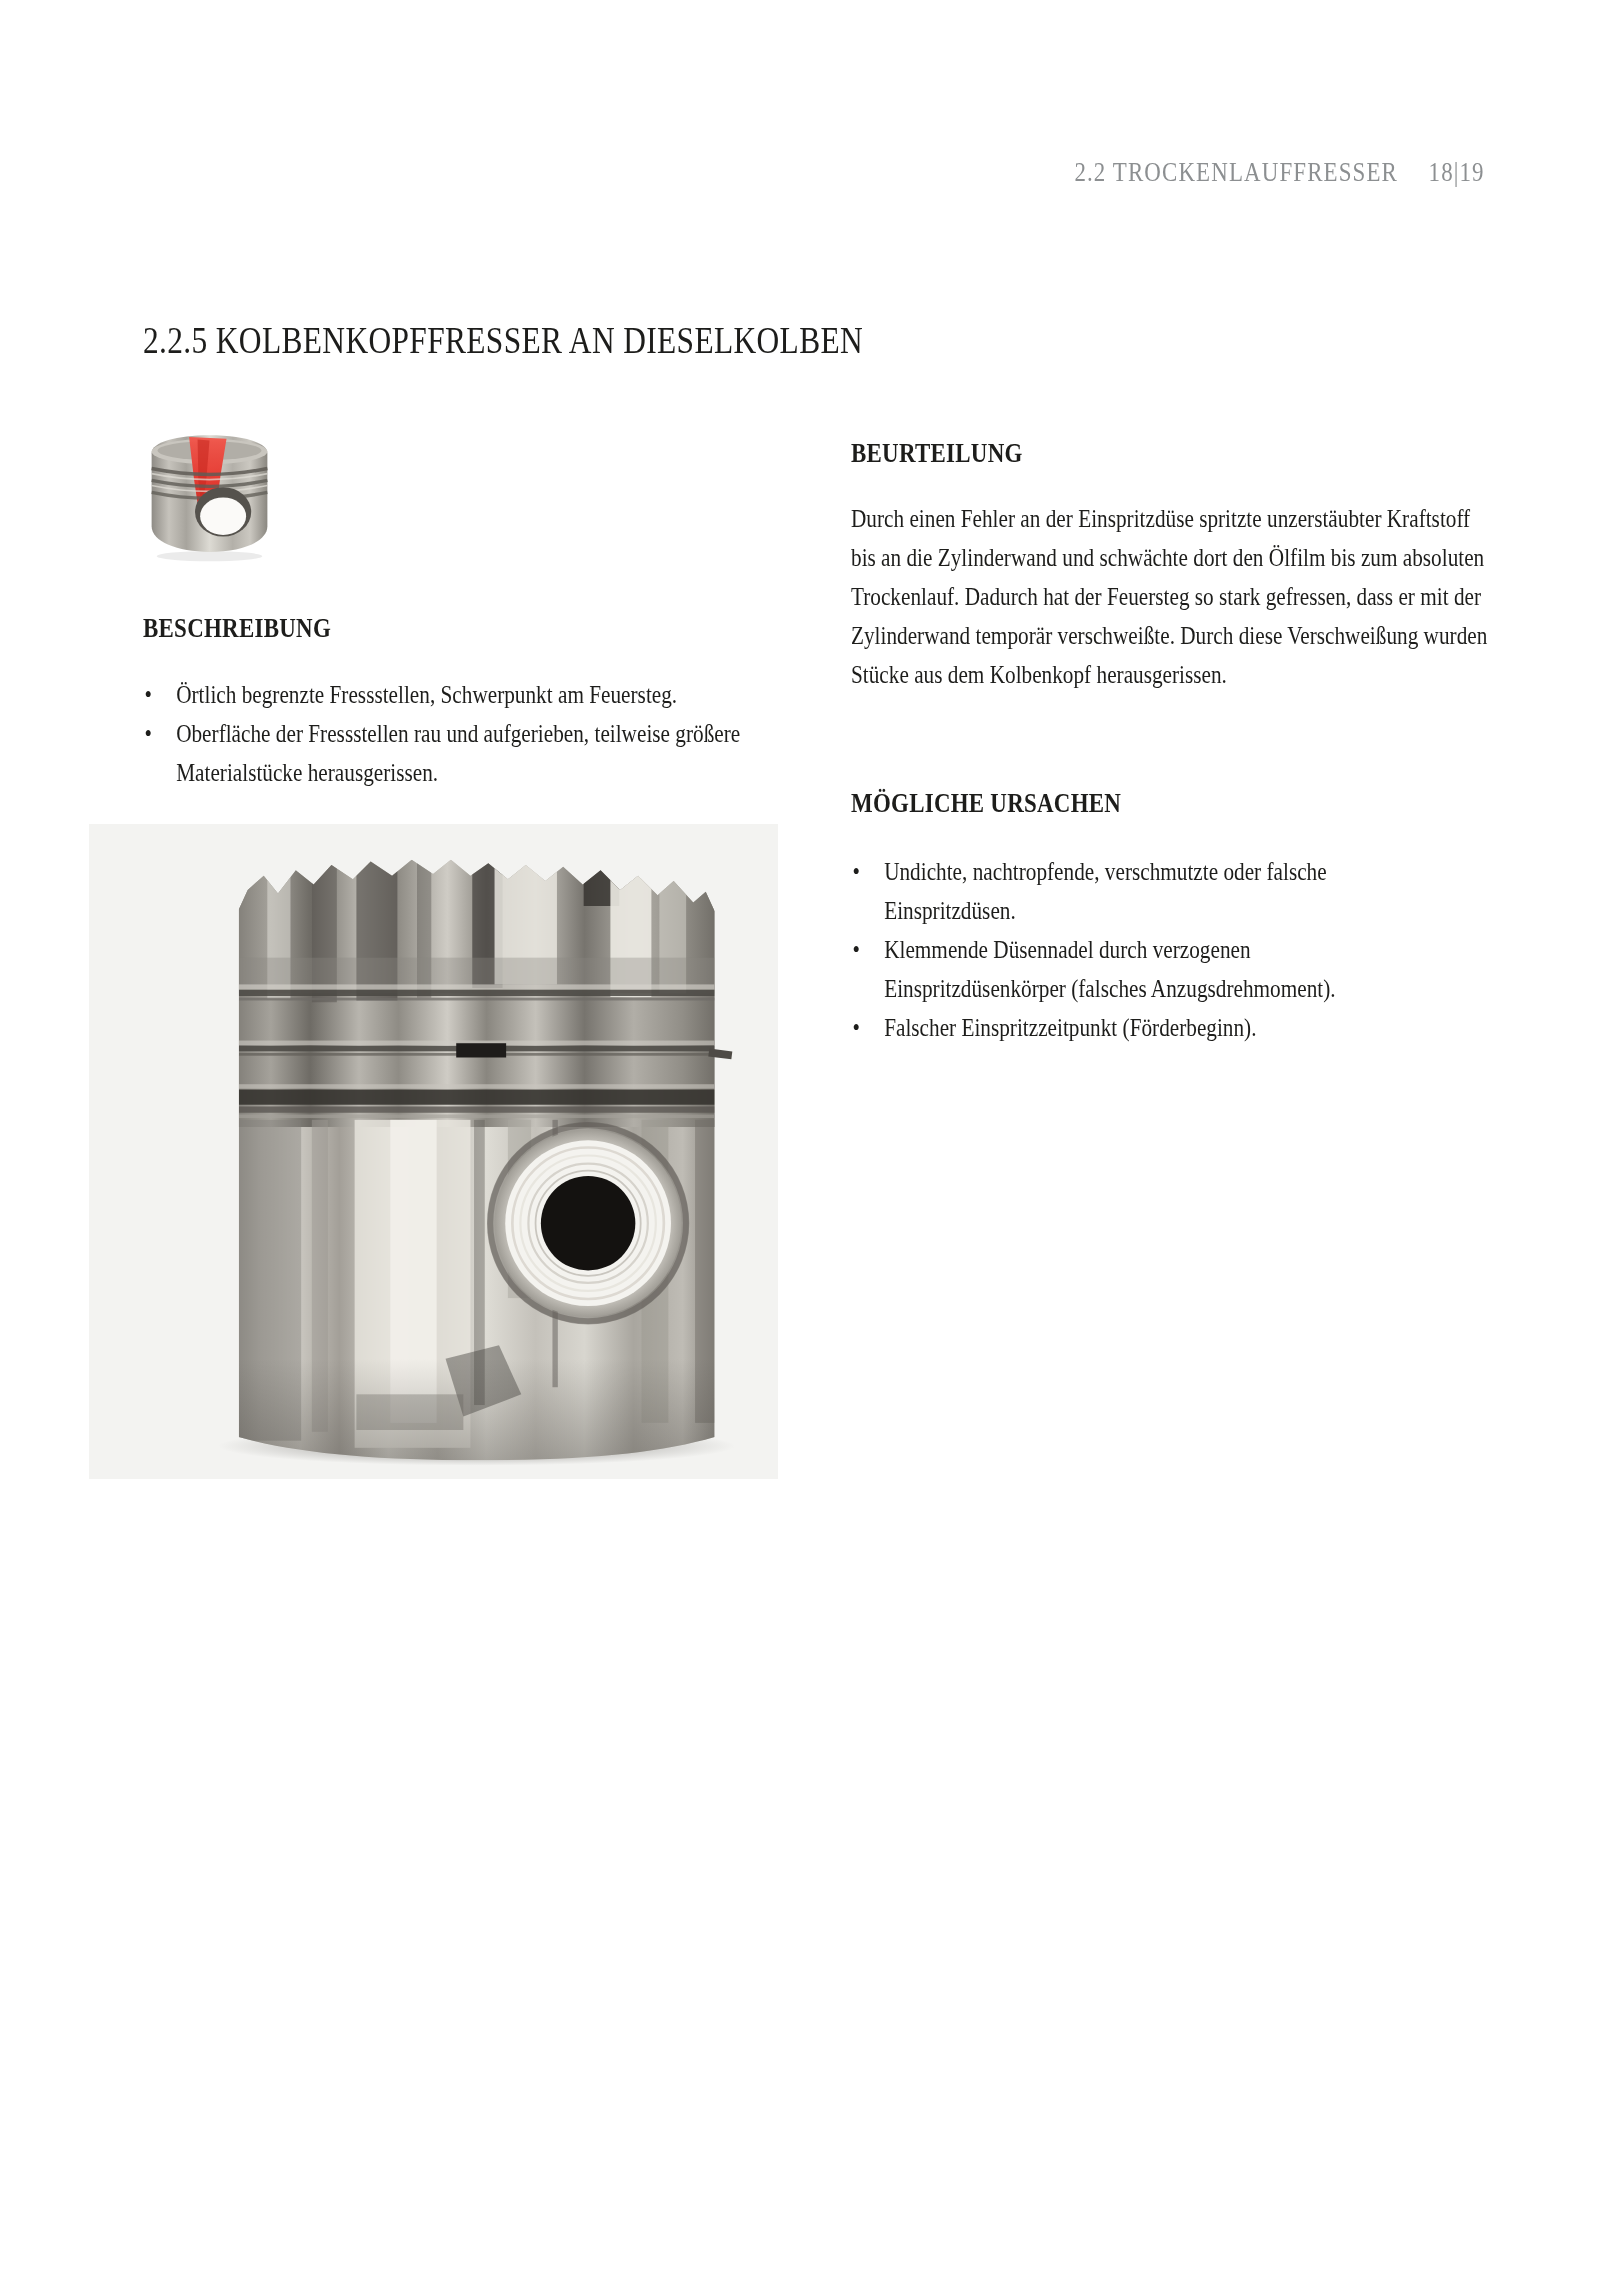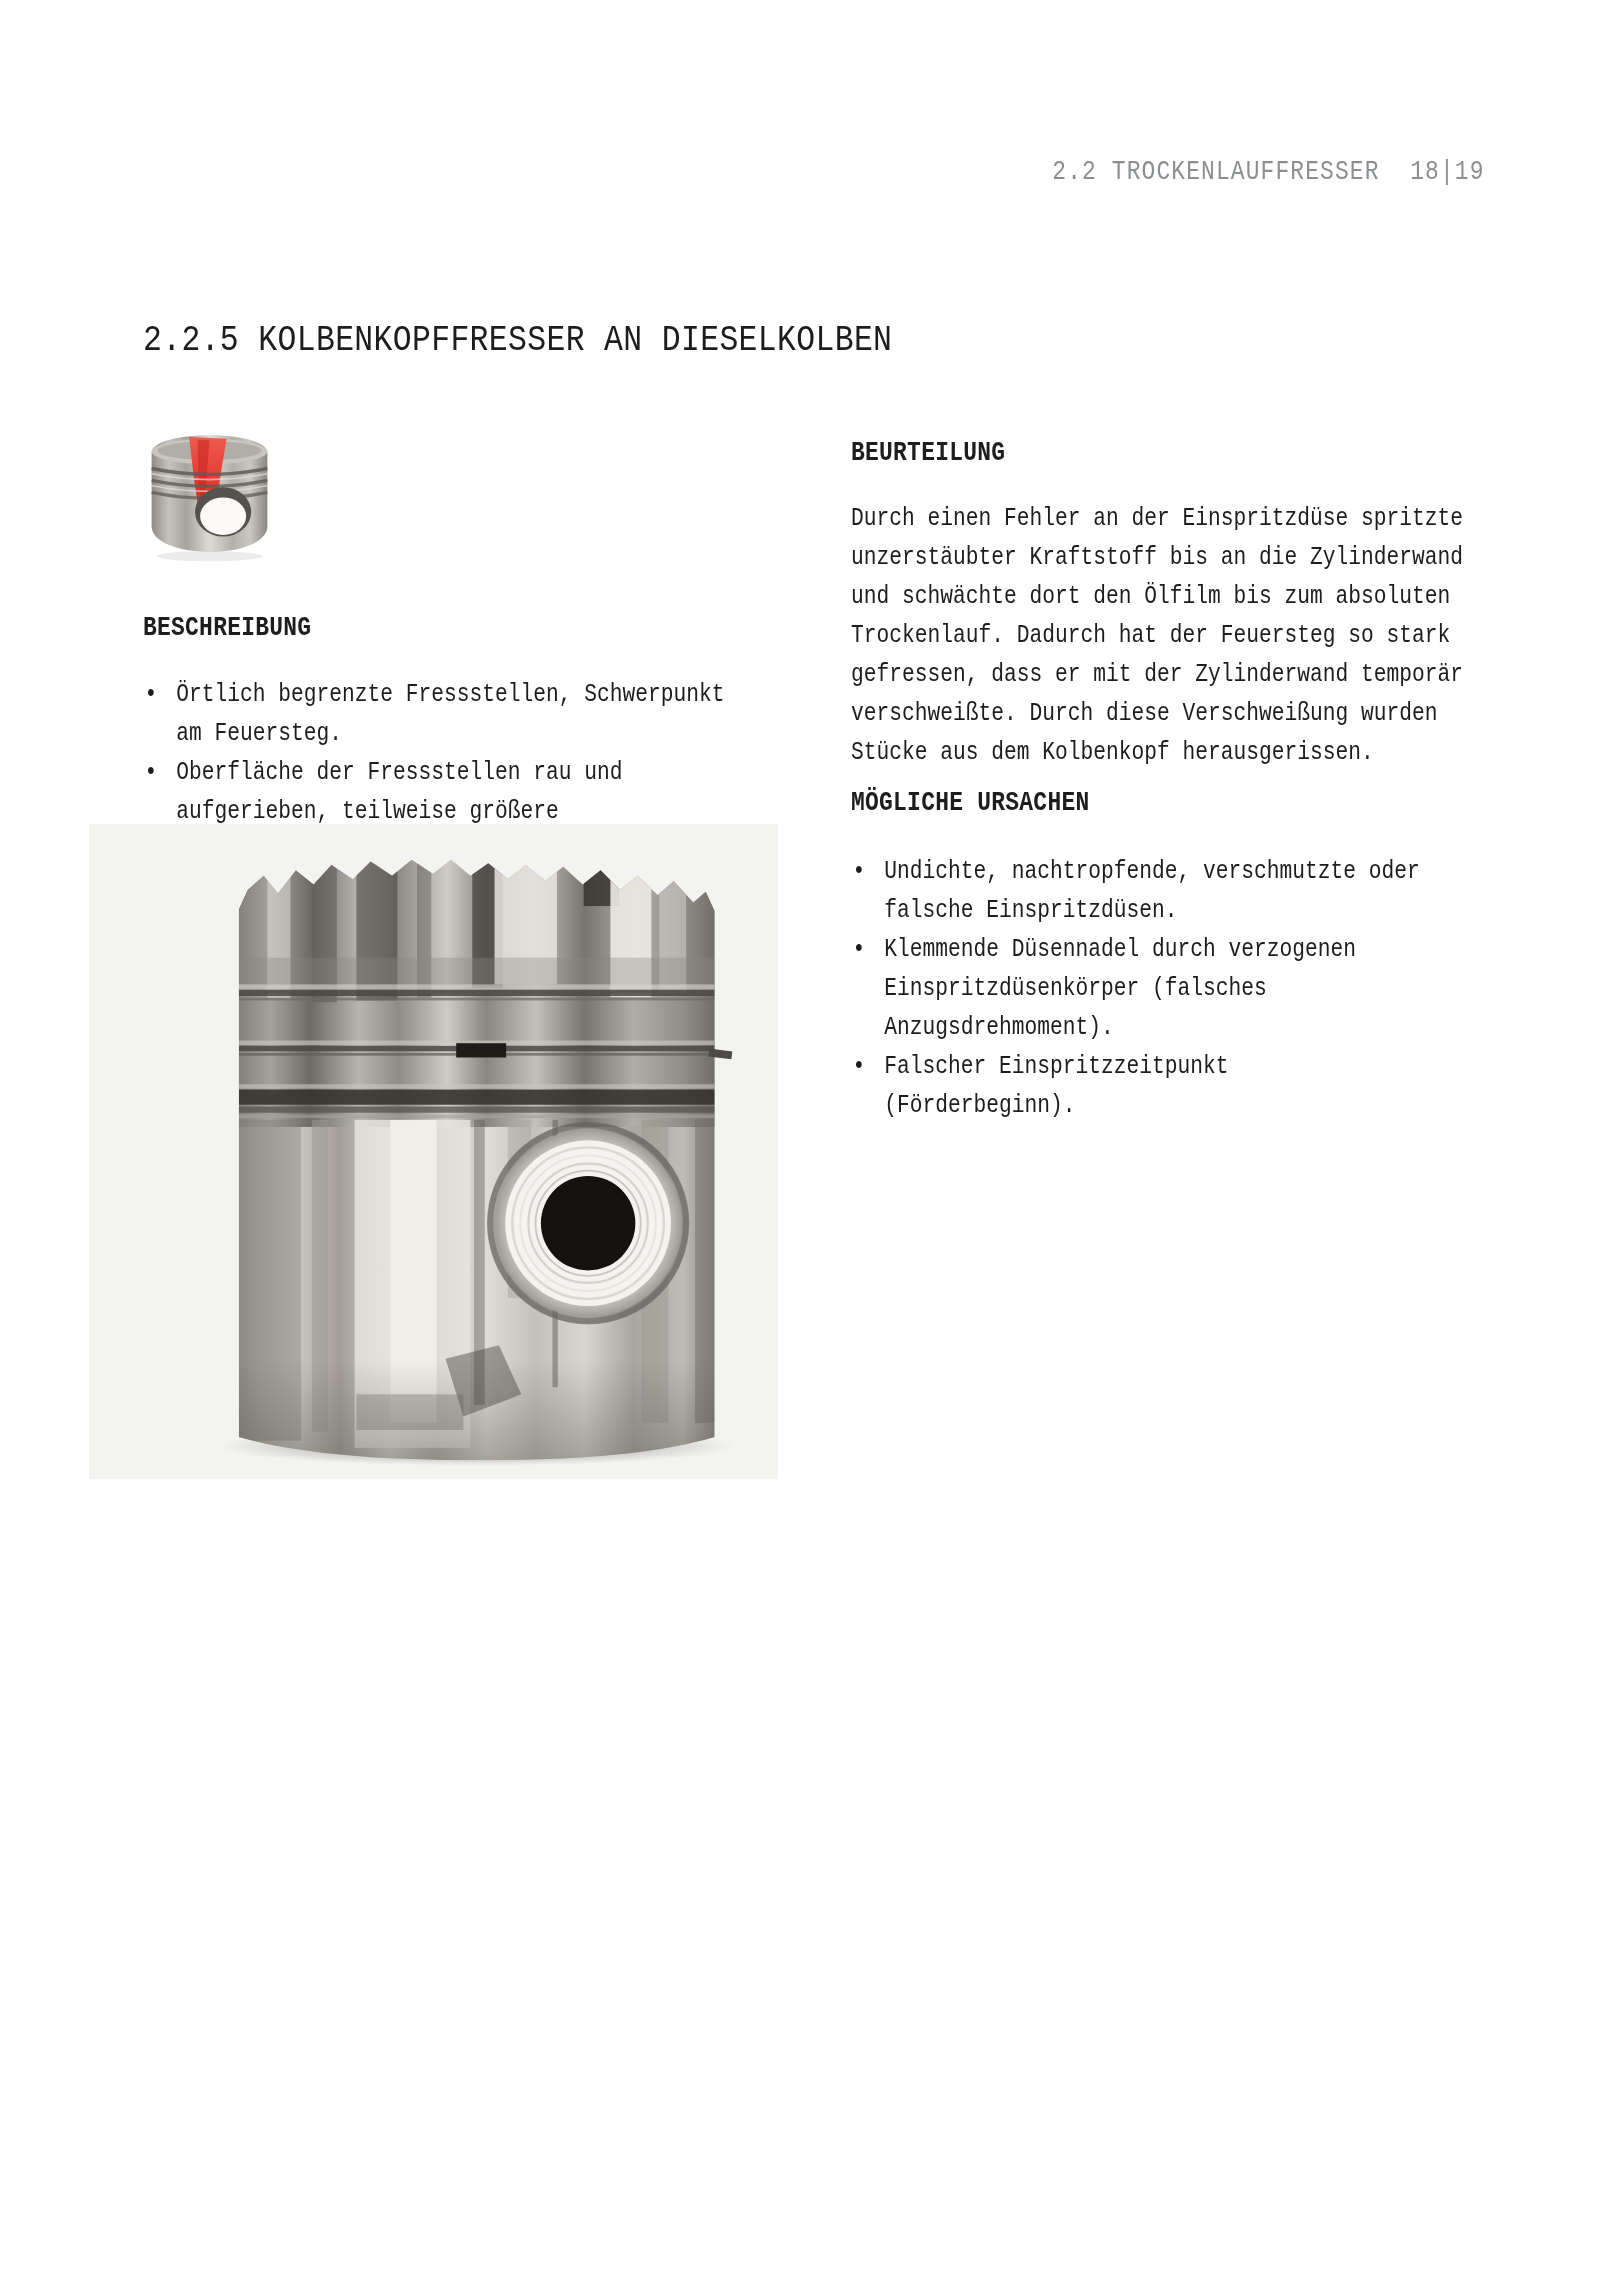--- a/index.html
+++ b/index.html
@@ -1,21 +1,21 @@
 <!DOCTYPE html>
 <html style="font-size:14.3px"><head>
 <meta charset="utf-8">
 <style>
   html,body { margin:0; padding:0; background:#ffffff; }
   .page {
     position:relative;
     width:1620px; height:1892px;
     margin:0 auto;
     background:#ffffff;
-    font-family:Liberation Mono, monospace;
+    font-family:Liberation Serif, serif;
     color:#1d1d1b;
     overflow:hidden;
   }
   
   .cx   { transform:scaleX(0.85); transform-origin:0 0; }
   .cx-r { transform:scaleX(0.85); transform-origin:100% 0; }
 
   .running-head {
     position:absolute; top:157px; right:135px;
     font-size:27px; letter-spacing:1.3px;

